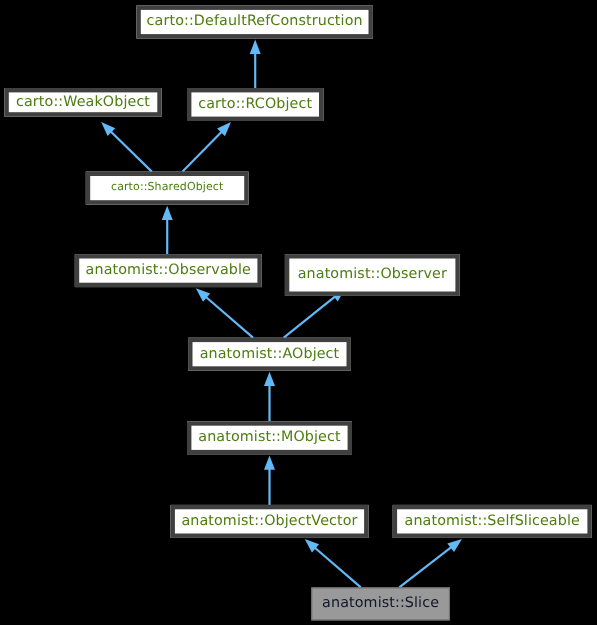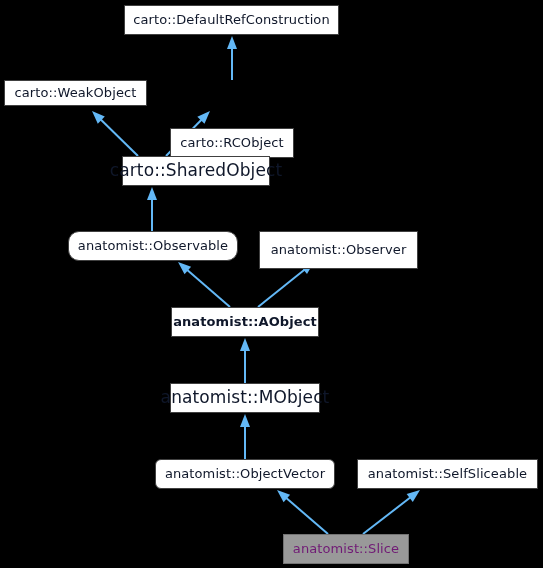--- a/index.html
+++ b/index.html
@@ -22,32 +22,32 @@
     width: 543px;
     height: 568px;
     display: block;
   }
   .node-box {
     position: absolute;
     box-sizing: border-box;
     display: flex;
     align-items: center;
     justify-content: center;
-    border: 1px solid #404040;
+    border: 4px solid #404040;
     background: #ffffff;
-    color: #0f172a;
+    color: #4d7c0f;
     font-size: 13px;
     line-height: 1;
     white-space: nowrap;
     letter-spacing: 0.1px;
   }
   .node-box.is-highlight {
     background: #999999;
     border: 1px solid #737373;
-    color: #701a75;
+    color: #0f172a;
   }
   .node-label {
     pointer-events: none;
     padding-bottom: 1px;
   }
 </style>
 </head>
 <body>
 
 <div id="diagram-root" style="width: 543px; height: 568px; background: rgb(0, 0, 0);">
@@ -95,39 +95,39 @@
       </g>
     </svg>
 
   <div id="nodes-layer">
       <div class="node-box" style="left: 124px; top: 5px; width: 215px; height: 30px; font-size: 13px;">
         <span class="node-label">carto::DefaultRefConstruction</span>
       </div>
       <div class="node-box" style="left: 4px; top: 80px; width: 143px; height: 26px; font-size: 13px;">
         <span class="node-label">carto::WeakObject</span>
       </div>
-      <div class="node-box" style="left: 170px; top: 80px; width: 124px; height: 30px; font-size: 13px; margin-top: 48px;">
+      <div class="node-box" style="left: 170px; top: 80px; width: 124px; height: 30px; font-size: 13px;">
         <span class="node-label">carto::RCObject</span>
       </div>
-      <div class="node-box" style="left: 78px; top: 156px; width: 148px; height: 30px; font-size: 17px; margin-left: 44px;">
+      <div class="node-box" style="left: 78px; top: 156px; width: 148px; height: 30px; font-size: 10px;">
         <span class="node-label">carto::SharedObject</span>
       </div>
-      <div class="node-box" style="left: 68px; top: 231px; width: 170px; height: 30px; font-size: 13px; border-radius: 11px;">
+      <div class="node-box" style="left: 68px; top: 231px; width: 170px; height: 30px; font-size: 13px;">
         <span class="node-label">anatomist::Observable</span>
       </div>
       <div class="node-box" style="left: 259px; top: 231px; width: 159px; height: 38px; font-size: 13px;">
         <span class="node-label">anatomist::Observer</span>
       </div>
-      <div class="node-box" style="left: 171px; top: 307px; width: 148px; height: 30px; font-size: 13px; font-weight: bold;">
+      <div class="node-box" style="left: 171px; top: 307px; width: 148px; height: 30px; font-size: 13px;">
         <span class="node-label">anatomist::AObject</span>
       </div>
-      <div class="node-box" style="left: 170px; top: 383px; width: 150px; height: 30px; font-size: 17px;">
+      <div class="node-box" style="left: 170px; top: 383px; width: 150px; height: 30px; font-size: 13px;">
         <span class="node-label">anatomist::MObject</span>
       </div>
-      <div class="node-box" style="left: 155px; top: 459px; width: 180px; height: 30px; font-size: 13px; border-radius: 6px;">
+      <div class="node-box" style="left: 155px; top: 459px; width: 180px; height: 30px; font-size: 13px;">
         <span class="node-label">anatomist::ObjectVector</span>
       </div>
       <div class="node-box" style="left: 357px; top: 459px; width: 181px; height: 30px; font-size: 13px;">
         <span class="node-label">anatomist::SelfSliceable</span>
       </div>
       <div class="node-box is-highlight" style="left: 283px; top: 534px; width: 126px; height: 30px; font-size: 13px;">
         <span class="node-label">anatomist::Slice</span>
       </div>
     </div>
 

